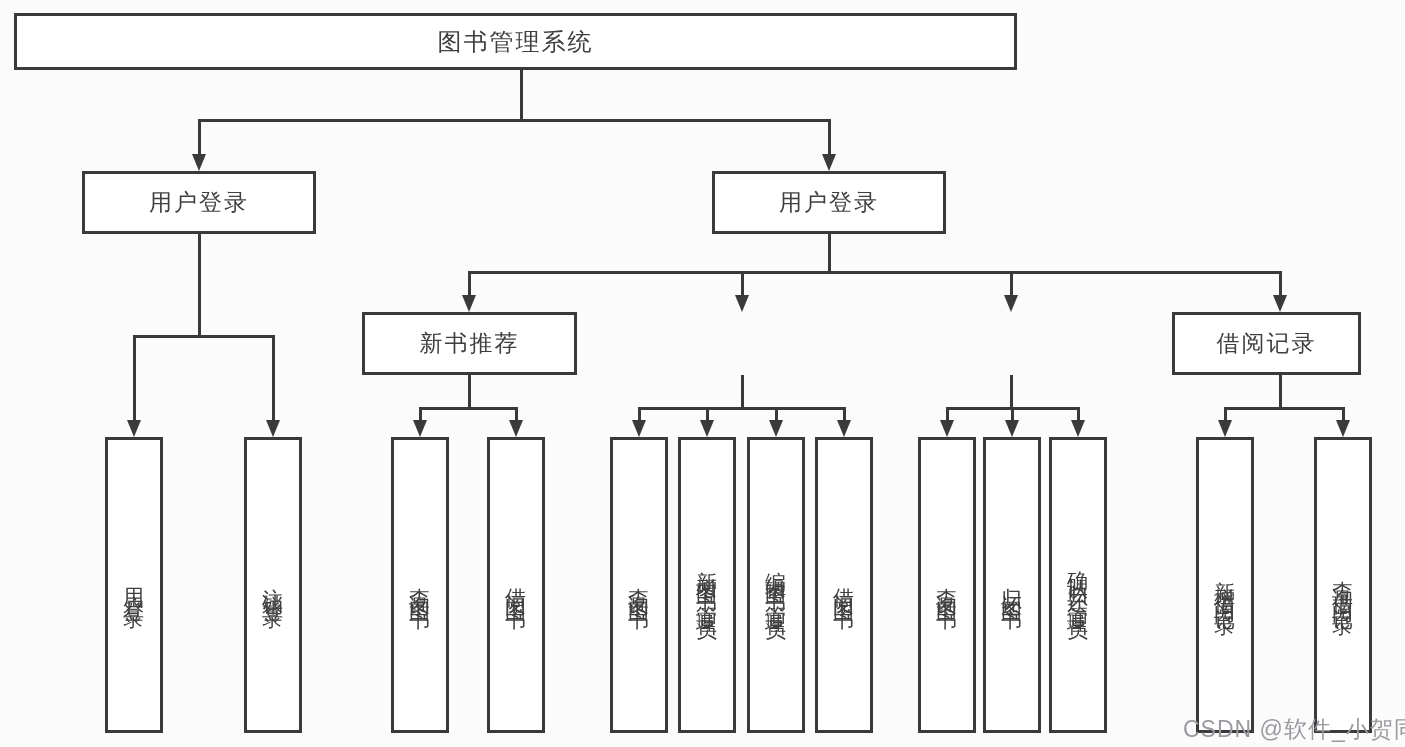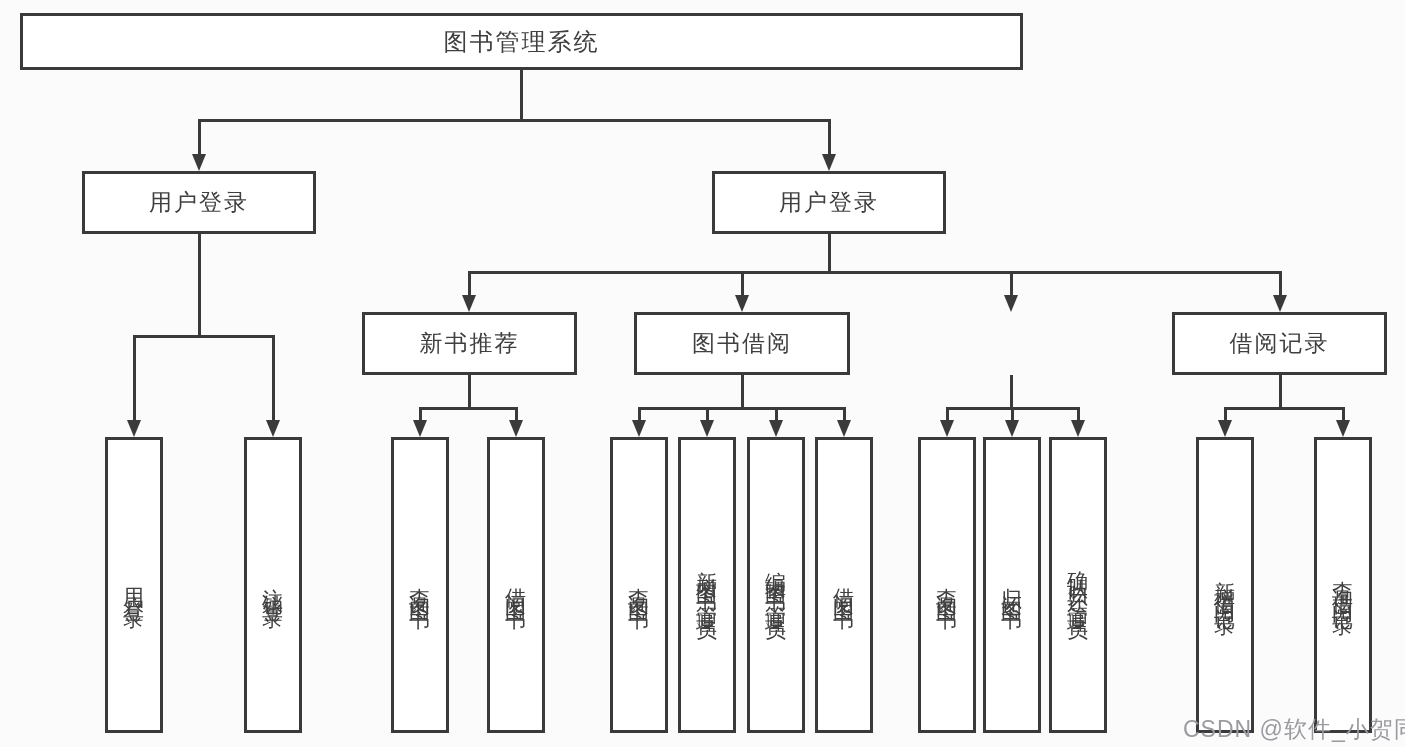--- a/index.html
+++ b/index.html
@@ -28,21 +28,21 @@
     color:var(--text);
     display:flex;
     align-items:center;
     justify-content:center;
   }
   .hbox{
     font-size:23px;
     letter-spacing:2px;
     white-space:nowrap;
   }
-  .root{left:20px;top:13px;width:1003px;height:57px;font-size:24px;}
+  .root{left:14px;top:13px;width:1003px;height:57px;font-size:24px;}
   .l2{top:171px;width:234px;height:63px;}
   .l3{top:312px;height:63px;text-align:right;}
   .leaf{
     top:437px;
     width:58px;height:296px;
     writing-mode:vertical-rl;
     font-size:21px;
     letter-spacing:7px;
     line-height:1;
   }
@@ -70,22 +70,21 @@
 <body>
 
 <div class="stage">
 
   <div class="box hbox root">图书管理系统</div>
 
   <div class="box hbox l2" style="left:82px">用户登录</div>
   <div class="box hbox l2" style="left:712px">用户登录</div>
 
   <div class="box hbox l3" style="left:362px;width:215px">新书推荐</div>
-  <div class="box hbox l3" style="left:634px;width:216px">图书借阅</div>
-  <div class="box hbox l3" style="left:1172px;width:215px">借阅记录</div>
+  <div class="box hbox l3" style="left:1172px;width:189px">借阅记录</div>
 
   <div class="box leaf" style="left:105px">用户登录</div>
   <div class="box leaf" style="left:244px">注销登录</div>
 
   <div class="box leaf" style="left:391px">查询图书</div>
   <div class="box leaf" style="left:487px">借阅图书</div>
 
   <div class="box leaf" style="left:610px">查询图书</div>
   <div class="box leaf" style="left:678px">新增图书（管理员）</div>
   <div class="box leaf" style="left:747px">编辑图书（管理员）</div>

